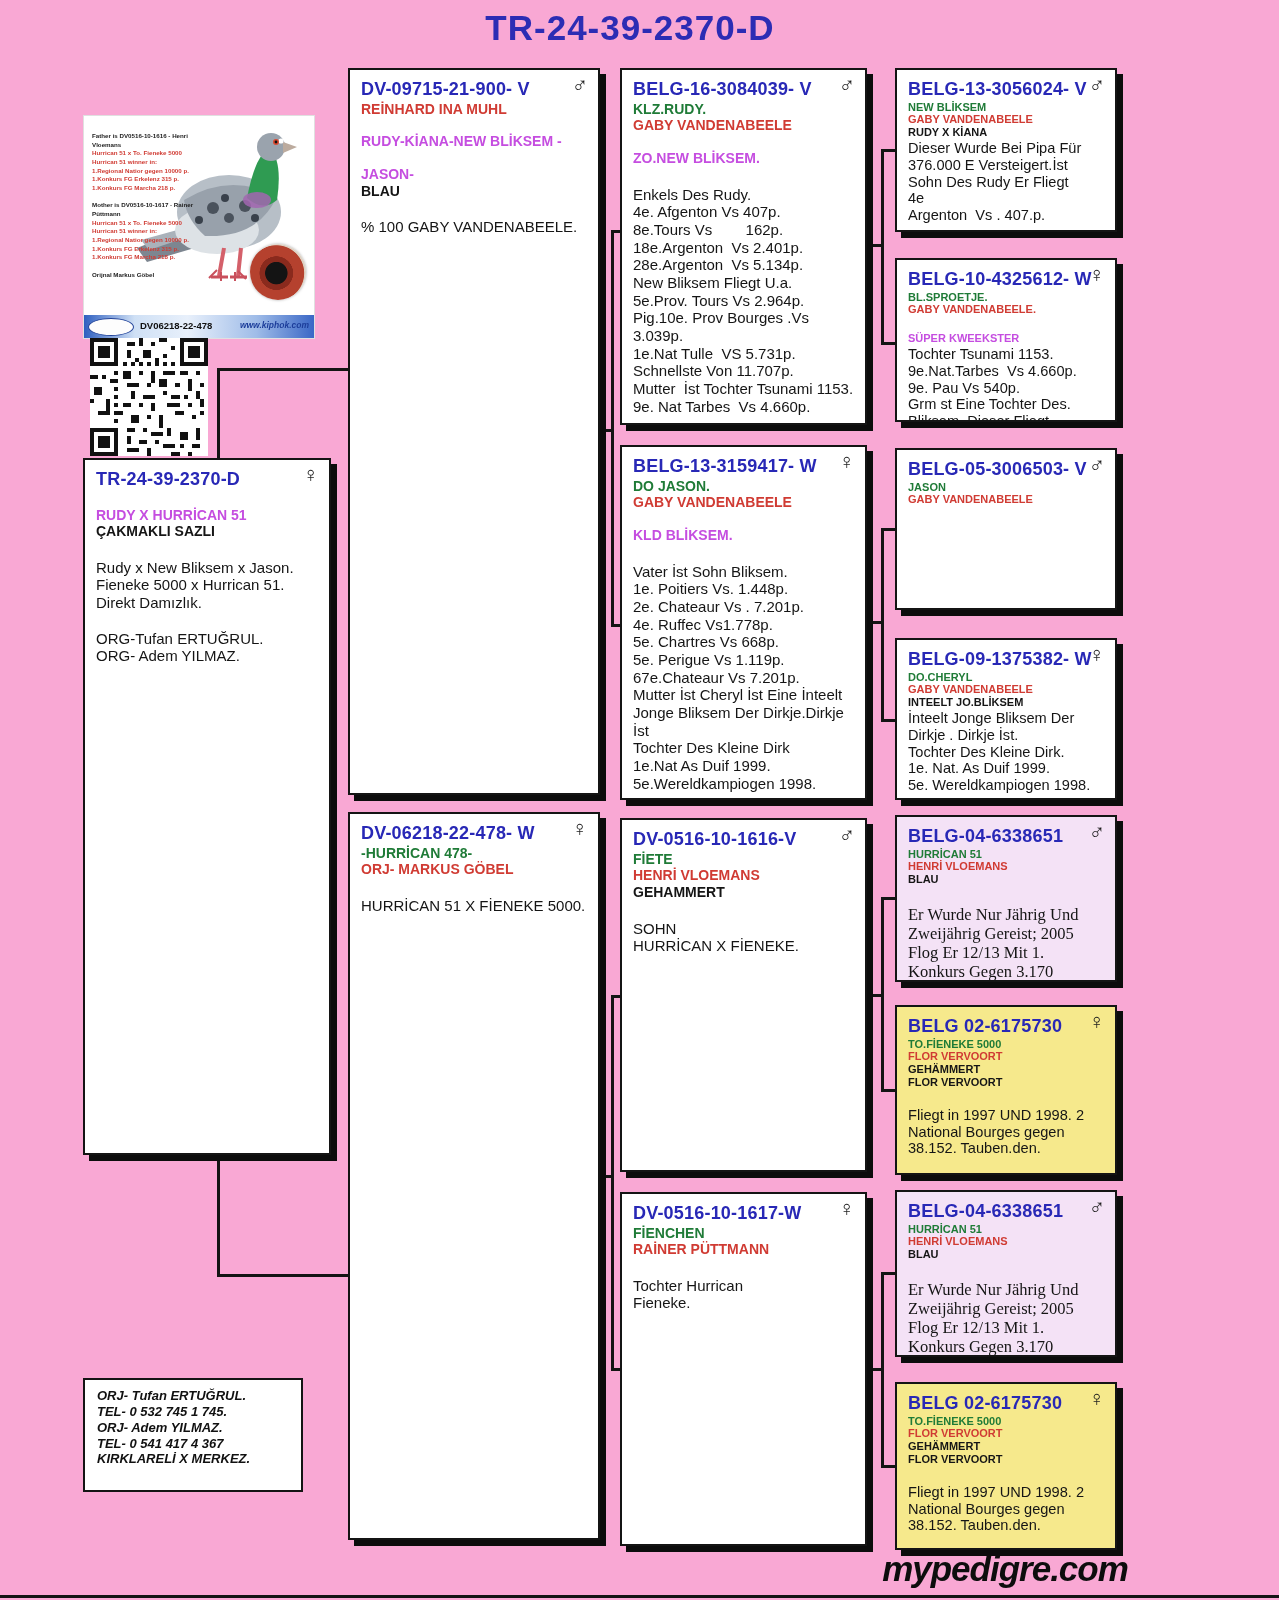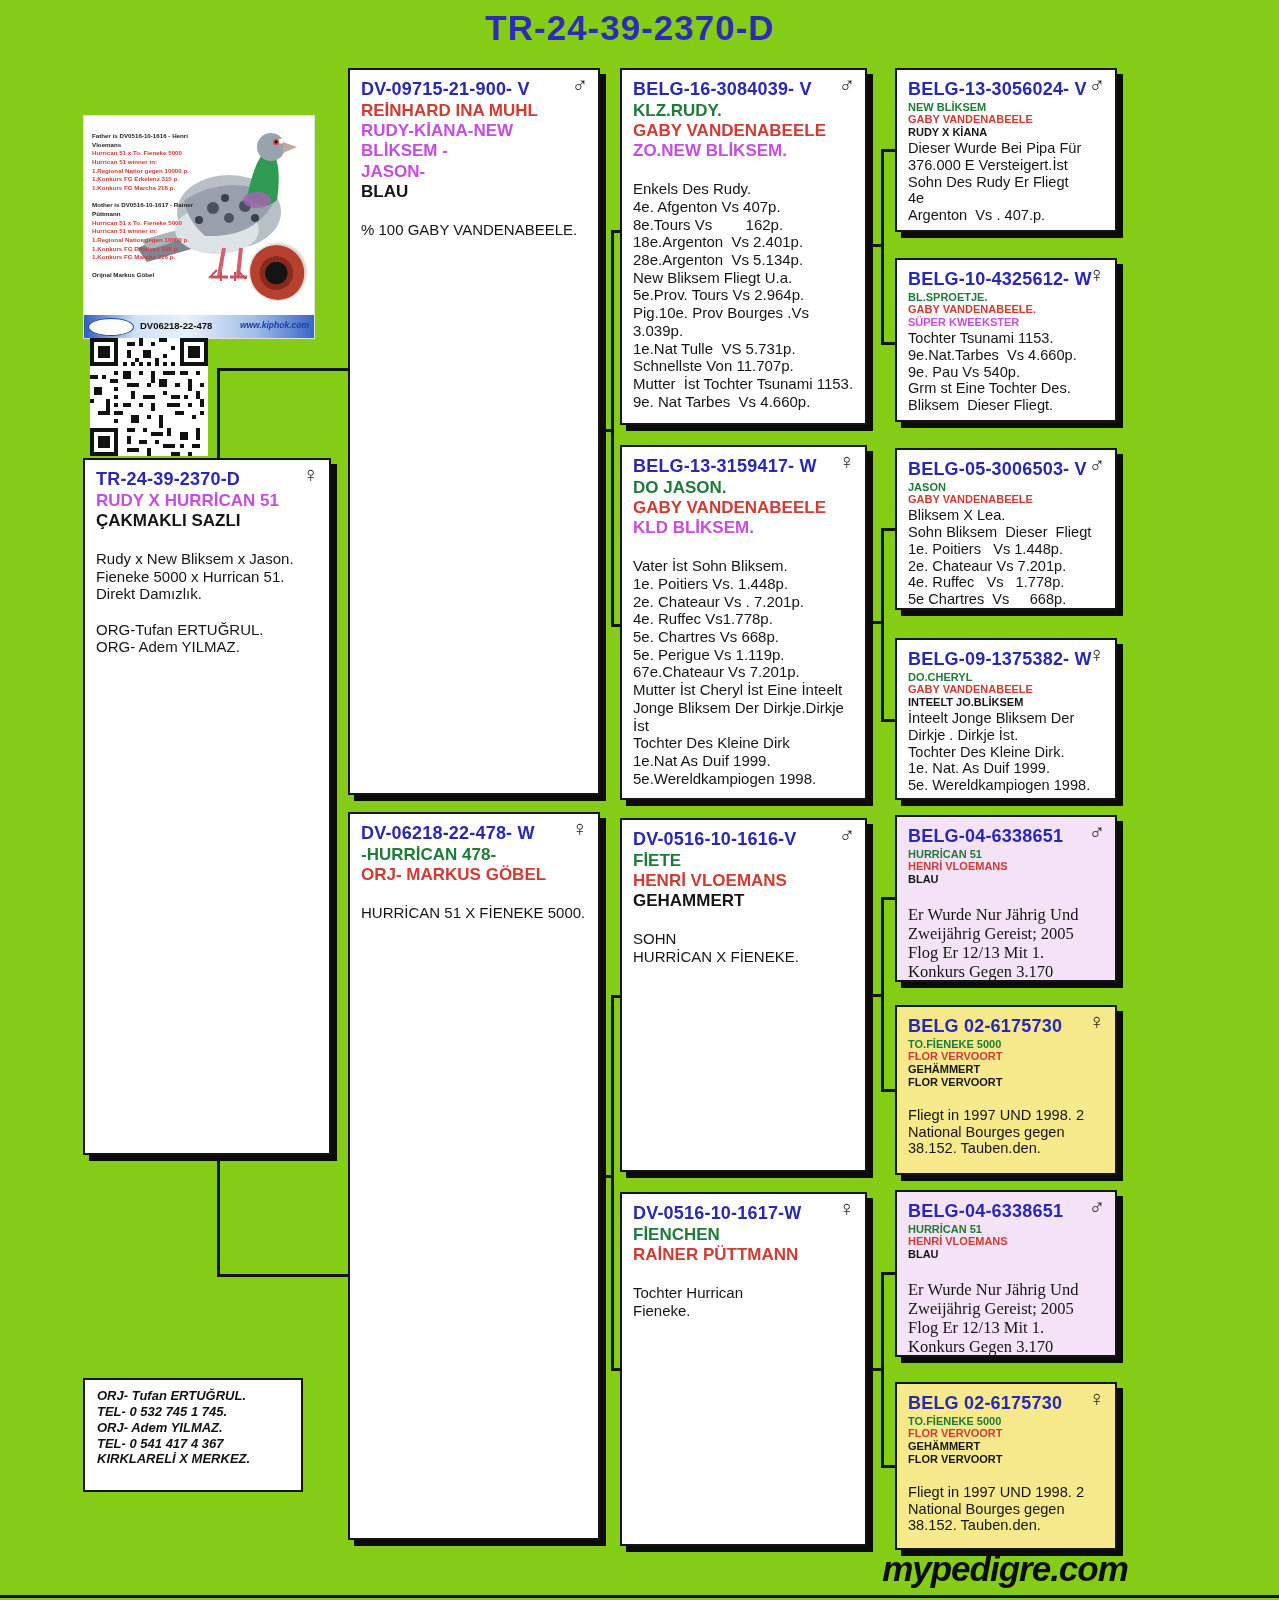--- a/index.html
+++ b/index.html
@@ -1,33 +1,33 @@
 <!DOCTYPE html>
 <html><head>
 <meta charset="utf-8">
 <style>
   html,body{margin:0;padding:0;background:#e9e9e9;}
-  .page{position:relative;width:1279px;height:1600px;background:#84cc16;
+  .page{position:relative;width:1279px;height:1600px;background:#f9a8d4;
         font-family:"Liberation Sans",sans-serif;overflow:hidden;}
   .title{position:absolute;left:350px;top:8px;width:560px;text-align:center;
          font-size:35px;font-weight:bold;color:#2c2cb4;letter-spacing:1px;}
   
   .box{position:absolute;background:#fff;border:2px solid #141414;
        box-shadow:6px 6px 0 #0c0c0c;padding:8px 10px 4px 11px;box-sizing:border-box;overflow:hidden;}
   .box .sex{position:absolute;top:4px;right:10px;font-size:22px;font-weight:bold;color:#1d1d1d;line-height:1;}
   .ring{font-size:18px;font-weight:bold;color:#2828b6;letter-spacing:.2px;line-height:1.25;}
-  .head{font-size:17px;font-weight:bold;line-height:1.2;white-space:pre-wrap;}
+  .head{font-size:14px;font-weight:bold;line-height:1.2;white-space:pre-wrap;}
   .bodytx{font-size:15px;font-weight:normal;line-height:1.18;color:#151515;white-space:pre-wrap;margin-top:1px;}
   .sm .ring{font-size:18px;}
   .sm .head{font-size:11px;line-height:1.17;}
   .sm .bodytx{font-size:14.6px;line-height:1.15;}
   .pink{background:#f4e2f6;}
   .pink .bodytx{font-family:"Liberation Serif",serif;font-size:16.5px;line-height:1.15;}
   .yellow{background:#f6e98c;}.c-green{color:#1f7b37;}.c-red{color:#d03b33;}
-  .c-magenta{color:#c54de0;}.c-black{color:#151515;}
+  .c-magenta{color:#c54de0;margin-top:16px;}.c-black{color:#151515;}
   
   .line{position:absolute;background:#141414;}
   
   .photo{position:absolute;left:83px;top:115px;width:230px;height:222px;background:#fff;
          border:1px solid #e0e0e0;overflow:hidden;}
   .caption{position:absolute;left:8px;top:16px;width:125px;font-size:6.2px;font-weight:bold;line-height:1.4;}
   .caption .c-black{color:#222;}
   .pigeon-svg{position:absolute;right:0;top:4px;}
   .eye{position:absolute;left:166px;top:128px;width:56px;height:56px;border-radius:50%;
        background:radial-gradient(circle at 47% 52%, #141414 0 26%, #8a2a1d 28% 40%, #b5412e 41% 66%, #ded2c4 68% 84%, #f2eee8 85% 100%);
@@ -287,21 +287,20 @@
   <div class="box sm" style="left:895px;top:258px;width:222px;height:164px">
     <div class="sex">♀</div>
     <div class="ring">BELG-10-4325612- W</div>
     <div class="head"><div class="c-green">BL.SPROETJE.</div><div class="c-red">GABY VANDENABEELE.</div><div class="c-magenta">SÜPER KWEEKSTER</div></div>
     <div class="bodytx"><div>Tochter Tsunami 1153.</div><div>9e.Nat.Tarbes  Vs 4.660p.</div><div>9e. Pau Vs 540p.</div><div>Grm st Eine Tochter Des.</div><div>Bliksem  Dieser Fliegt.</div></div>
   </div>
   <div class="box sm" style="left:895px;top:448px;width:222px;height:162px">
     <div class="sex">♂</div>
     <div class="ring">BELG-05-3006503- V</div>
     <div class="head"><div class="c-green">JASON</div><div class="c-red">GABY VANDENABEELE</div></div>
-    <div class="bodytx"><div>Bliksem X Lea.</div><div>Sohn Bliksem  Dieser  Fliegt</div><div>1e. Poitiers   Vs 1.448p.</div><div>2e. Chateaur Vs 7.201p.</div><div>4e. Ruffec   Vs   1.778p.</div><div>5e Chartres  Vs     668p.</div></div>
   </div>
   <div class="box sm" style="left:895px;top:638px;width:222px;height:162px">
     <div class="sex">♀</div>
     <div class="ring">BELG-09-1375382- W</div>
     <div class="head"><div class="c-green">DO.CHERYL</div><div class="c-red">GABY VANDENABEELE</div><div class="c-black">INTEELT JO.BLİKSEM</div></div>
     <div class="bodytx"><div>İnteelt Jonge Bliksem Der</div><div>Dirkje . Dirkje İst.</div><div>Tochter Des Kleine Dirk.</div><div>1e. Nat. As Duif 1999.</div><div>5e. Wereldkampiogen 1998.</div></div>
   </div>
   <div class="box sm pink" style="left:895px;top:815px;width:222px;height:167px">
     <div class="sex">♂</div>
     <div class="ring">BELG-04-6338651</div>

